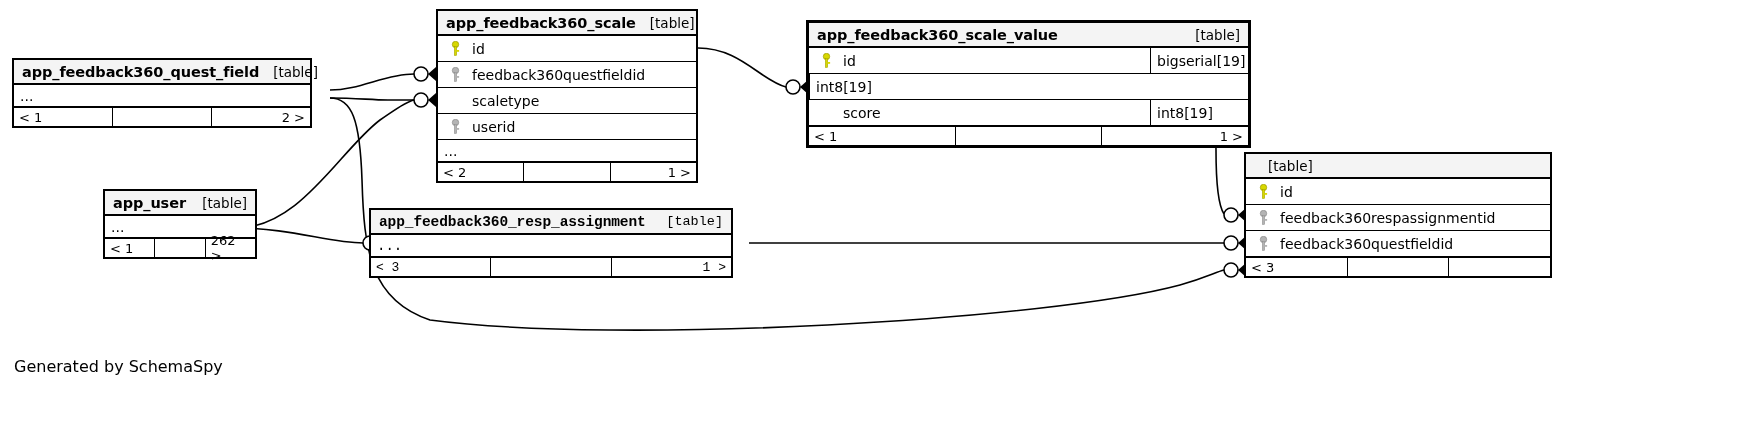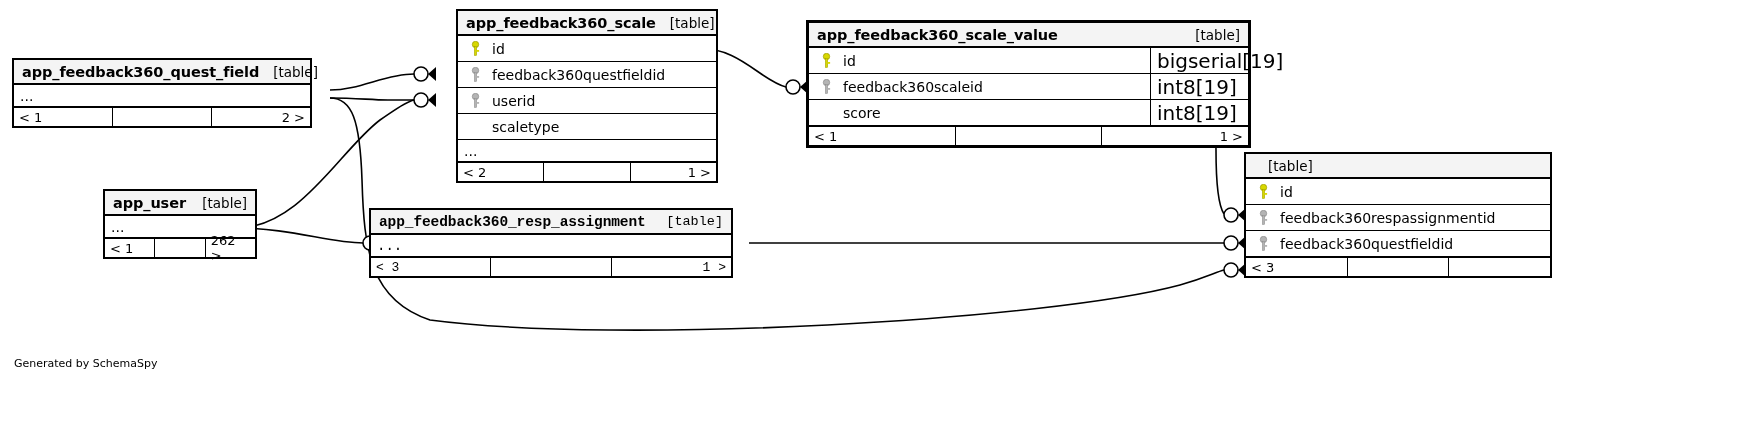--- a/index.html
+++ b/index.html
@@ -45,21 +45,21 @@
   .rname{display:flex;align-items:center;flex:1;min-width:0;padding-left:6px;}
   .keycell{width:22px;flex:0 0 22px;display:flex;align-items:center;justify-content:center;}
   .lbl{white-space:nowrap;padding-left:6px;}
   .rtype{
     border-left:1.5px solid #000;
     padding-left:6px;
     white-space:nowrap;
     box-sizing:border-box;
     height:100%;
     display:flex;align-items:center;
-    font-size:20px;
+    font-size:14px;
   }
 
   .ellipsisrow{
     display:flex;align-items:center;
     height:22px;
     border-bottom:1.5px solid #000;
     font-size:14px;color:#000;
     padding-left:6px;
     box-sizing:border-box;
   }
@@ -79,21 +79,21 @@
     border-right:1.5px solid #000;
   }
   .fcell:last-child{border-right:none;}
   .fcell.left{justify-content:flex-start;}
   .fcell.right{justify-content:flex-end;}
 
   .keyicon{display:block;}
 
   .credit{
     position:absolute;
-    font-size:11px;
+    font-size:16px;
     color:#000;
     white-space:nowrap;
   }
 </style>
 </head>
 <body>
 
 <div id="canvas">
 
   <svg class="edges" viewBox="0 0 1756 430" xmlns="http://www.w3.org/2000/svg">
@@ -156,21 +156,21 @@
       <span class="ttag">[table]</span>
     </div>
     <div class="ellipsisrow">...</div>
     <div class="tfoot">
       <span class="fcell left">&lt; 1</span>
       <span class="fcell"></span>
       <span class="fcell right">262 &gt;</span>
     </div>
   </div>
 
-  <div class="table" style="left:456px;top:9px;width:262px;">
+  <div class="table" style="left:436px;top:9px;width:262px;">
     <div class="thead">
       <span class="tname">app_feedback360_scale</span>
       <span class="ttag">[table]</span>
     </div>
     <div class="row">
       <span class="rname">
         <span class="keycell">
           <svg class="keyicon" width="9" height="16" viewBox="0 0 9 16">
               <circle cx="4.5" cy="3.5" r="3.2" fill="#d8d800" stroke="#9a9a00" stroke-width="0.7"></circle>
               <rect x="3.3" y="5.5" width="2.4" height="9" fill="#d8d800" stroke="#9a9a00" stroke-width="0.5"></rect>
@@ -187,36 +187,36 @@
               <circle cx="4.5" cy="3.5" r="3.2" fill="#b4b4b4" stroke="#8a8a8a" stroke-width="0.7"></circle>
               <rect x="3.3" y="5.5" width="2.4" height="9" fill="#b4b4b4" stroke="#8a8a8a" stroke-width="0.5"></rect>
               <rect x="5.5" y="9" width="2.6" height="1.8" fill="#b4b4b4"></rect>
             </svg>
         </span>
         <span class="lbl">feedback360questfieldid</span>
       </span>
     </div>
     <div class="row">
       <span class="rname">
+        <span class="keycell"></span>
+        <span class="lbl">scaletype</span>
+      </span>
+    </div>
+    <div class="row">
+      <span class="rname">
         <span class="keycell">
           <svg class="keyicon" width="9" height="16" viewBox="0 0 9 16">
               <circle cx="4.5" cy="3.5" r="3.2" fill="#b4b4b4" stroke="#8a8a8a" stroke-width="0.7"></circle>
               <rect x="3.3" y="5.5" width="2.4" height="9" fill="#b4b4b4" stroke="#8a8a8a" stroke-width="0.5"></rect>
               <rect x="5.5" y="9" width="2.6" height="1.8" fill="#b4b4b4"></rect>
             </svg>
         </span>
         <span class="lbl">userid</span>
       </span>
     </div>
-    <div class="row">
-      <span class="rname">
-        <span class="keycell"></span>
-        <span class="lbl">scaletype</span>
-      </span>
-    </div>
     <div class="ellipsisrow">...</div>
     <div class="tfoot">
       <span class="fcell left">&lt; 2</span>
       <span class="fcell"></span>
       <span class="fcell right">1 &gt;</span>
     </div>
   </div>
 
   <div class="table" style="left:369px;top:208px;width:364px;font-family:Liberation Mono, monospace;">
     <div class="thead">
@@ -243,83 +243,73 @@
               <circle cx="4.5" cy="3.5" r="3.2" fill="#d8d800" stroke="#9a9a00" stroke-width="0.7"></circle>
               <rect x="3.3" y="5.5" width="2.4" height="9" fill="#d8d800" stroke="#9a9a00" stroke-width="0.5"></rect>
               <rect x="5.5" y="9" width="2.6" height="1.8" fill="#d8d800"></rect>
             </svg>
         </span>
         <span class="lbl">id</span>
       </span>
       <span class="rtype" style="width:98px;">bigserial[19]</span>
     </div>
     <div class="row">
+      <span class="rtype" style="width:98px;">int8[19]</span>
+    </div>
+    <div class="row">
+      <span class="rname">
+        <span class="keycell"></span>
+        <span class="lbl">score</span>
+      </span>
+      <span class="rtype" style="width:98px;">int8[19]</span>
+    </div>
+    <div class="tfoot">
+      <span class="fcell left">&lt; 1</span>
+      <span class="fcell"></span>
+      <span class="fcell right">1 &gt;</span>
+    </div>
+  </div>
+
+  <div class="table" style="left:1244px;top:152px;width:308px;">
+    <div class="thead">
+      <span class="ttag">[table]</span>
+    </div>
+    <div class="row">
+      <span class="rname">
+        <span class="keycell">
+          <svg class="keyicon" width="9" height="16" viewBox="0 0 9 16">
+              <circle cx="4.5" cy="3.5" r="3.2" fill="#d8d800" stroke="#9a9a00" stroke-width="0.7"></circle>
+              <rect x="3.3" y="5.5" width="2.4" height="9" fill="#d8d800" stroke="#9a9a00" stroke-width="0.5"></rect>
+              <rect x="5.5" y="9" width="2.6" height="1.8" fill="#d8d800"></rect>
+            </svg>
+        </span>
+        <span class="lbl">id</span>
+      </span>
+    </div>
+    <div class="row">
       <span class="rname">
         <span class="keycell">
           <svg class="keyicon" width="9" height="16" viewBox="0 0 9 16">
               <circle cx="4.5" cy="3.5" r="3.2" fill="#b4b4b4" stroke="#8a8a8a" stroke-width="0.7"></circle>
               <rect x="3.3" y="5.5" width="2.4" height="9" fill="#b4b4b4" stroke="#8a8a8a" stroke-width="0.5"></rect>
               <rect x="5.5" y="9" width="2.6" height="1.8" fill="#b4b4b4"></rect>
             </svg>
         </span>
-        <span class="lbl">feedback360scaleid</span>
-      </span>
-      <span class="rtype" style="width:98px;">int8[19]</span>
-    </div>
-    <div class="row">
-      <span class="rname">
-        <span class="keycell"></span>
-        <span class="lbl">score</span>
-      </span>
-      <span class="rtype" style="width:98px;">int8[19]</span>
-    </div>
-    <div class="tfoot">
-      <span class="fcell left">&lt; 1</span>
-      <span class="fcell"></span>
-      <span class="fcell right">1 &gt;</span>
-    </div>
-  </div>
-
-  <div class="table" style="left:1244px;top:152px;width:308px;">
-    <div class="thead">
-      <span class="ttag">[table]</span>
-    </div>
-    <div class="row">
-      <span class="rname">
-        <span class="keycell">
-          <svg class="keyicon" width="9" height="16" viewBox="0 0 9 16">
-              <circle cx="4.5" cy="3.5" r="3.2" fill="#d8d800" stroke="#9a9a00" stroke-width="0.7"></circle>
-              <rect x="3.3" y="5.5" width="2.4" height="9" fill="#d8d800" stroke="#9a9a00" stroke-width="0.5"></rect>
-              <rect x="5.5" y="9" width="2.6" height="1.8" fill="#d8d800"></rect>
-            </svg>
-        </span>
-        <span class="lbl">id</span>
+        <span class="lbl">feedback360respassignmentid</span>
       </span>
     </div>
     <div class="row">
       <span class="rname">
         <span class="keycell">
           <svg class="keyicon" width="9" height="16" viewBox="0 0 9 16">
               <circle cx="4.5" cy="3.5" r="3.2" fill="#b4b4b4" stroke="#8a8a8a" stroke-width="0.7"></circle>
               <rect x="3.3" y="5.5" width="2.4" height="9" fill="#b4b4b4" stroke="#8a8a8a" stroke-width="0.5"></rect>
               <rect x="5.5" y="9" width="2.6" height="1.8" fill="#b4b4b4"></rect>
             </svg>
         </span>
-        <span class="lbl">feedback360respassignmentid</span>
-      </span>
-    </div>
-    <div class="row">
-      <span class="rname">
-        <span class="keycell">
-          <svg class="keyicon" width="9" height="16" viewBox="0 0 9 16">
-              <circle cx="4.5" cy="3.5" r="3.2" fill="#b4b4b4" stroke="#8a8a8a" stroke-width="0.7"></circle>
-              <rect x="3.3" y="5.5" width="2.4" height="9" fill="#b4b4b4" stroke="#8a8a8a" stroke-width="0.5"></rect>
-              <rect x="5.5" y="9" width="2.6" height="1.8" fill="#b4b4b4"></rect>
-            </svg>
-        </span>
         <span class="lbl">feedback360questfieldid</span>
       </span>
     </div>
     <div class="tfoot">
       <span class="fcell left">&lt; 3</span>
       <span class="fcell"></span>
       <span class="fcell right"></span>
     </div>
   </div>
 

